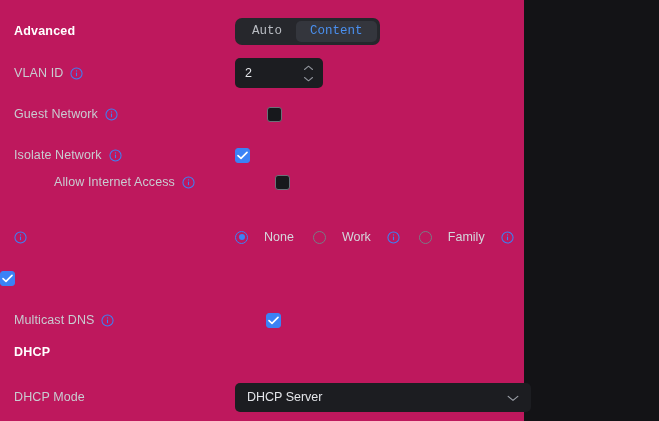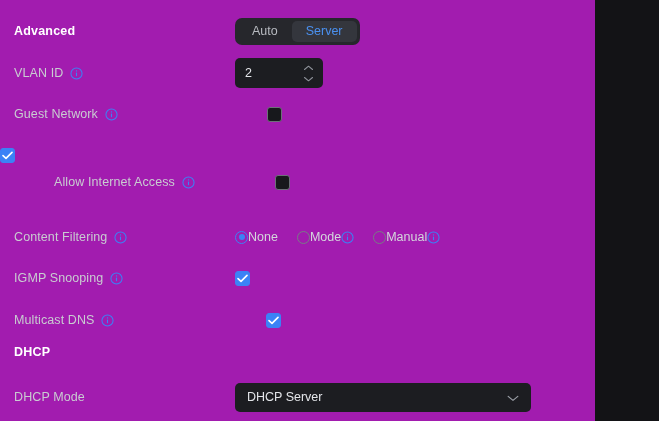--- a/index.html
+++ b/index.html
@@ -11,23 +11,23 @@
     width: 659px;
     height: 421px;
     overflow: hidden;
     font-family: "Liberation Sans", sans-serif;
     color: #d6d8dc;
     -webkit-font-smoothing: antialiased;
   }
 
   .panel {
     position: relative;
-    width: 595px;
+    width: 524px;
     height: 421px;
-    background: #a21caf;
+    background: #be185d;
     box-sizing: border-box;
     padding: 0;
   }
 
   .row {
     position: absolute;
     left: 0;
     width: 659px;
     height: 34px;
     display: flex;
@@ -76,20 +76,21 @@
   .info-icon svg { display: block; }
 
   
   .segmented {
     display: inline-flex;
     background: #26272c;
     border-radius: 7px;
     padding: 3px;
     height: 27px;
     box-sizing: border-box;
+    font-family: Liberation Mono, monospace;
   }
   .seg-btn {
     font-size: 12.5px;
     padding: 0 14px;
     height: 21px;
     line-height: 21px;
     border-radius: 5px;
     color: #b8bbc1;
     cursor: pointer;
     white-space: nowrap;
@@ -152,21 +153,21 @@
 
   
   .radio-group {
     display: flex;
     align-items: center;
     gap: 19px;
   }
   .radio-opt {
     display: flex;
     align-items: center;
-    gap: 0;
+    gap: 16px;
     cursor: pointer;
   }
   .radio {
     width: 13px;
     height: 13px;
     border-radius: 50%;
     box-sizing: border-box;
     flex: none;
     display: flex;
     align-items: center;
@@ -217,21 +218,21 @@
 
 <div class="panel">
 
   <div class="row" style="top:14px;">
     <div class="label-cell">
       <span class="section-title">Advanced</span>
     </div>
     <div class="control-cell">
       <div class="segmented">
         <span class="seg-btn">Auto</span>
-        <span class="seg-btn active">Server</span>
+        <span class="seg-btn active">Content</span>
       </div>
     </div>
   </div>
 
   <div class="row" style="top:56px;">
     <div class="label-cell">
       <span class="label-text">VLAN ID</span>
       <span class="info-icon">
         <svg viewBox="0 0 14 14" width="13" height="13">
           <circle cx="7" cy="7" r="6" fill="none" stroke="#3b82f6" stroke-width="1.1"></circle>
@@ -267,20 +268,30 @@
       </span>
     </div>
     <div class="control-cell">
       <span class="checkbox off">
         
       </span>
     </div>
   </div>
 
   <div class="row" style="top:138px;">
+    <div class="label-cell">
+      <span class="label-text">Isolate Network</span>
+      <span class="info-icon">
+        <svg viewBox="0 0 14 14" width="13" height="13">
+          <circle cx="7" cy="7" r="6" fill="none" stroke="#3b82f6" stroke-width="1.1"></circle>
+          <circle cx="7" cy="4.2" r="0.75" fill="#3b82f6"></circle>
+          <rect x="6.4" y="5.8" width="1.2" height="4.2" rx="0.5" fill="#3b82f6"></rect>
+        </svg>
+      </span>
+    </div>
     <div class="control-cell">
       <span class="checkbox on">
         <svg width="11" height="9" viewBox="0 0 11 9">
           <path d="M1 4.6 L4 7.4 L10 1.4" fill="none" stroke="#ffffff" stroke-width="1.6" stroke-linecap="round" stroke-linejoin="round"></path>
         </svg>
       </span>
     </div>
   </div>
 
   <div class="row" style="top:165px;margin-left:40px;">
@@ -296,76 +307,65 @@
     </div>
     <div class="control-cell">
       <span class="checkbox off">
         
       </span>
     </div>
   </div>
 
   <div class="row" style="top:220px;">
     <div class="label-cell">
-      <span class="label-text">Content Filtering</span>
       <span class="info-icon">
         <svg viewBox="0 0 14 14" width="13" height="13">
           <circle cx="7" cy="7" r="6" fill="none" stroke="#3b82f6" stroke-width="1.1"></circle>
           <circle cx="7" cy="4.2" r="0.75" fill="#3b82f6"></circle>
           <rect x="6.4" y="5.8" width="1.2" height="4.2" rx="0.5" fill="#3b82f6"></rect>
         </svg>
       </span>
     </div>
     <div class="control-cell">
       <div class="radio-group">
 
         <span class="radio-opt">
           <span class="radio on"></span>
           <span class="radio-label">None</span>
         </span>
 
         <span class="radio-opt">
           <span class="radio off"></span>
-          <span class="radio-label">Mode</span>
+          <span class="radio-label">Work</span>
           <span class="info-icon">
             <svg viewBox="0 0 14 14" width="13" height="13">
               <circle cx="7" cy="7" r="6" fill="none" stroke="#3b82f6" stroke-width="1.1"></circle>
               <circle cx="7" cy="4.2" r="0.75" fill="#3b82f6"></circle>
               <rect x="6.4" y="5.8" width="1.2" height="4.2" rx="0.5" fill="#3b82f6"></rect>
             </svg>
           </span>
         </span>
 
         <span class="radio-opt">
           <span class="radio off"></span>
-          <span class="radio-label">Manual</span>
+          <span class="radio-label">Family</span>
           <span class="info-icon">
             <svg viewBox="0 0 14 14" width="13" height="13">
               <circle cx="7" cy="7" r="6" fill="none" stroke="#3b82f6" stroke-width="1.1"></circle>
               <circle cx="7" cy="4.2" r="0.75" fill="#3b82f6"></circle>
               <rect x="6.4" y="5.8" width="1.2" height="4.2" rx="0.5" fill="#3b82f6"></rect>
             </svg>
           </span>
         </span>
 
       </div>
     </div>
   </div>
 
   <div class="row" style="top:261px;">
-    <div class="label-cell">
-      <span class="label-text">IGMP Snooping</span>
-      <span class="info-icon">
-        <svg viewBox="0 0 14 14" width="13" height="13">
-          <circle cx="7" cy="7" r="6" fill="none" stroke="#3b82f6" stroke-width="1.1"></circle>
-          <circle cx="7" cy="4.2" r="0.75" fill="#3b82f6"></circle>
-          <rect x="6.4" y="5.8" width="1.2" height="4.2" rx="0.5" fill="#3b82f6"></rect>
-        </svg>
-      </span>
-    </div>
     <div class="control-cell">
       <span class="checkbox on">
         <svg width="11" height="9" viewBox="0 0 11 9">
           <path d="M1 4.6 L4 7.4 L10 1.4" fill="none" stroke="#ffffff" stroke-width="1.6" stroke-linecap="round" stroke-linejoin="round"></path>
         </svg>
       </span>
     </div>
   </div>
 
   <div class="row" style="top:303px;gap:31px;">

